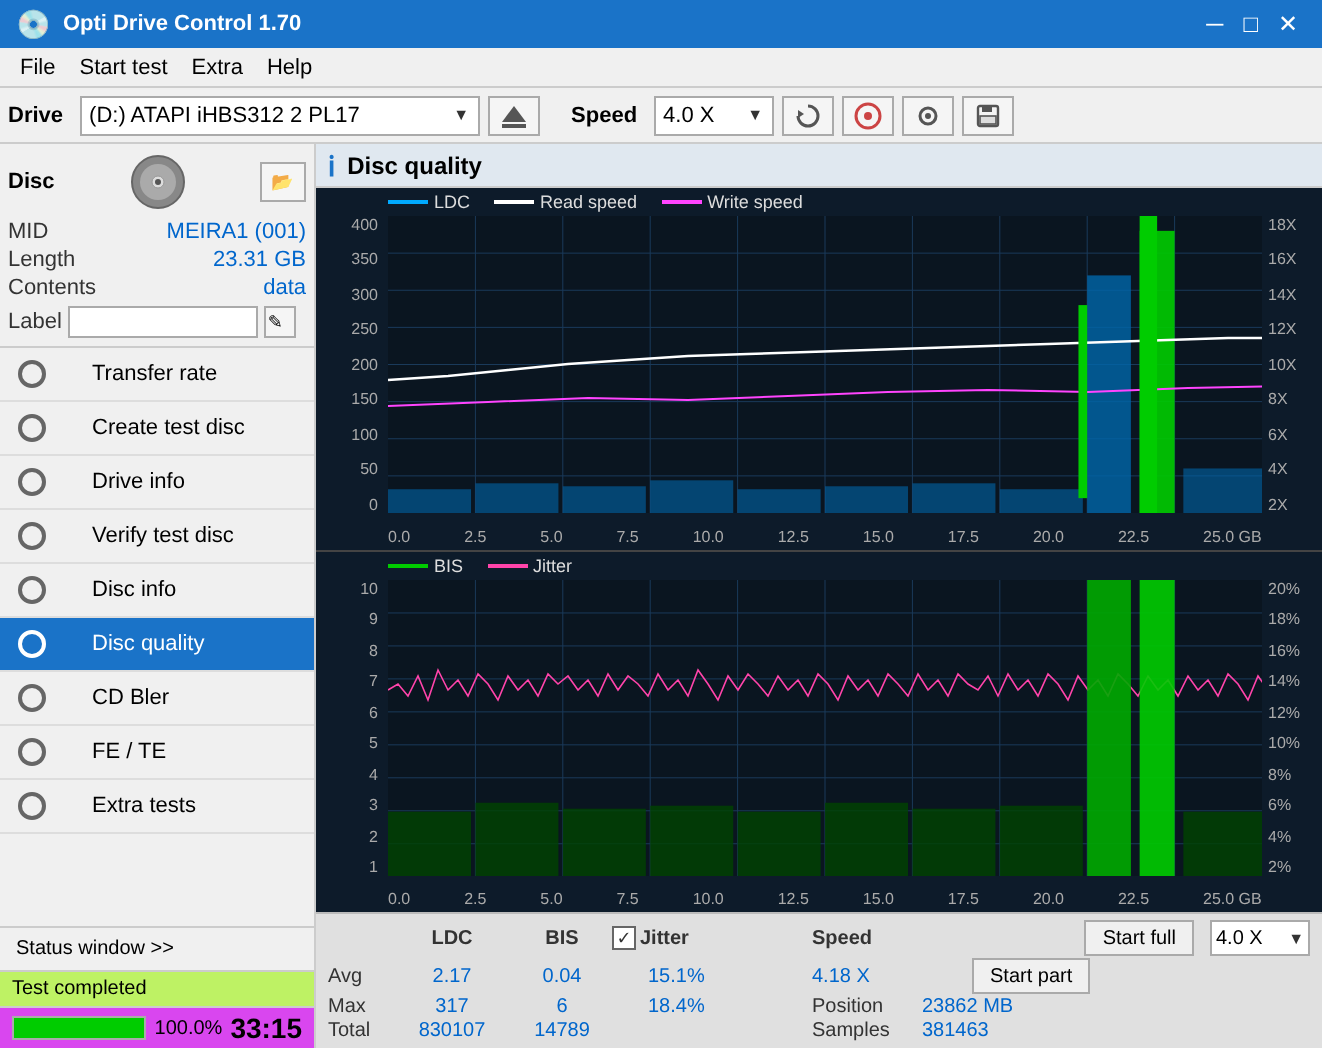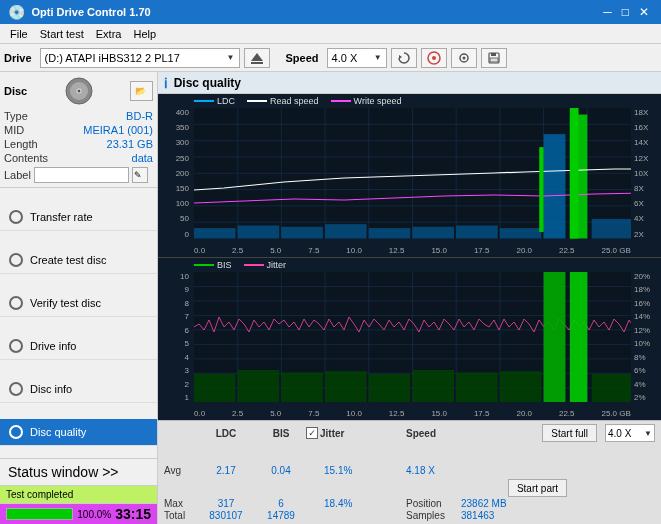--- a/index.html
+++ b/index.html
@@ -33,29 +33,29 @@
     .disc-panel { padding: 4px; border-bottom: 1px solid #ccc; }
     .disc-panel-header { display: flex; align-items: center; justify-content: space-between; margin-bottom: 3px; }
     .disc-panel-title { font-size: 11px; font-weight: bold; }
     .disc-info-row { display: flex; justify-content: space-between; padding: 1px 0; font-size: 11px; }
     .disc-info-label { color: #333; }
     .disc-info-value { color: #0066cc; font-weight: normal; }
     .label-row { display: flex; align-items: center; gap: 3px; margin-top: 2px; }
     .label-input { border: 1px solid #aaa; background: white; width: 95px; height: 16px; font-size: 10px; padding: 1px 2px; }
 
     
-    .nav-item { display: flex; align-items: center; gap: 6px; padding: 5px 8px; cursor: pointer; font-size: 11px; border-bottom: 1px solid #ddd; position: relative; margin-top: 16px; }
+    .nav-item { display: flex; align-items: center; gap: 22px; padding: 5px 8px; cursor: pointer; font-size: 11px; border-bottom: 1px solid #ddd; position: relative; }
     .nav-item.active { background: #1a73c8; color: white; }
     .nav-icon { width: 16px; height: 16px; display: flex; align-items: center; justify-content: center; flex-shrink: 0; }
     .nav-circle { width: 14px; height: 14px; border-radius: 50%; border: 2px solid #666; display: flex; align-items: center; justify-content: center; }
     .nav-item.active .nav-circle { border-color: white; }
     
     
     .status-bar { border-top: 1px solid #ccc; }
-    .status-window-btn { display: flex; align-items: center; justify-content: space-between; padding: 5px 8px; cursor: pointer; font-size: 14px; background: #f0f0f0; }
+    .status-window-btn { display: flex; align-items: center; justify-content: space-between; padding: 5px 8px; cursor: pointer; font-size: 10px; background: #f0f0f0; }
     .status-bar-bottom { display: flex; align-items: flex-end; gap: 4px; padding: 3px 6px; background: #bef264; border-top: 1px solid #ccc; }
     .progress-bar-container { flex: 1; height: 14px; background: #ddd; border: 1px solid #aaa; }
     .progress-bar-fill { height: 100%; background: #00cc00; }
     .status-text { font-size: 10px; }
     .time-text { font-size: 14px; font-weight: bold; }
 
     
     .content-area { flex: 1; display: flex; flex-direction: column; overflow: hidden; }
     
     
@@ -169,24 +169,20 @@
           <circle cx="15" cy="15" r="13" fill="#888" stroke="#666" stroke-width="1"></circle>
           <circle cx="15" cy="15" r="9" fill="#aaa"></circle>
           <circle cx="15" cy="15" r="3" fill="#ddd" stroke="#999" stroke-width="0.5"></circle>
           <circle cx="15" cy="15" r="1.5" fill="#555"></circle>
         </svg>
         <div style="display:flex; gap:2px;">
           <div class="toolbar-btn" style="font-size:9px;">📂</div>
         </div>
       </div>
       <div class="disc-info-row">
-        <span class="disc-info-label">Type</span>
-        <span class="disc-info-value">BD-R</span>
-      </div>
-      <div class="disc-info-row">
         <span class="disc-info-label">MID</span>
         <span class="disc-info-value">MEIRA1 (001)</span>
       </div>
       <div class="disc-info-row">
         <span class="disc-info-label">Length</span>
         <span class="disc-info-value">23.31 GB</span>
       </div>
       <div class="disc-info-row">
         <span class="disc-info-label">Contents</span>
         <span class="disc-info-value">data</span>
@@ -208,27 +204,27 @@
       <div class="nav-item">
         <div class="nav-icon">
             <div class="nav-circle"></div>
           </div>
         <span>Create test disc</span>
       </div>
       <div class="nav-item">
         <div class="nav-icon">
             <div class="nav-circle"></div>
           </div>
+        <span>Drive info</span>
+      </div>
+      <div class="nav-item">
+        <div class="nav-icon">
+            <div class="nav-circle"></div>
+          </div>
         <span>Verify test disc</span>
-      </div>
-      <div class="nav-item">
-        <div class="nav-icon">
-            <div class="nav-circle"></div>
-          </div>
-        <span>Drive info</span>
       </div>
       <div class="nav-item">
         <div class="nav-icon">
             <div class="nav-circle"></div>
           </div>
         <span>Disc info</span>
       </div>
       <div class="nav-item active">
         <div class="nav-icon">
             <div class="nav-circle" style="border-color:white;"></div>
@@ -492,21 +488,21 @@
           <span class="combo-arrow">▼</span>
         </div>
       </div>
 
       <div style="display:flex; align-items:center; gap:0; font-size:10px; margin-top:1px;">
         <div style="width:32px; color:#333;">Avg</div>
         <div style="width:60px; text-align:center; color:#0066cc;">2.17</div>
         <div style="width:50px; text-align:center; color:#0066cc;">0.04</div>
         <div style="width:100px; text-align:left; color:#0066cc; padding-left:18px;">15.1%</div>
         <div style="width:80px; text-align:left; color:#0066cc;">4.18 X</div>
-        <div style="flex:1; display:flex; justify-content:center; align-items:center; gap:4px;margin-top:36px;">
+        <div style="flex:1; display:flex; justify-content:flex-start; align-items:center; gap:4px;">
           <button class="start-btn">Start part</button>
         </div>
         <div style="width:8px;"></div>
         <div style="width:58px;"></div>
       </div>
 
       <div style="display:flex; align-items:center; gap:0; font-size:10px; margin-top:1px;">
         <div style="width:32px; color:#333;">Max</div>
         <div style="width:60px; text-align:center; color:#0066cc;">317</div>
         <div style="width:50px; text-align:center; color:#0066cc;">6</div>

